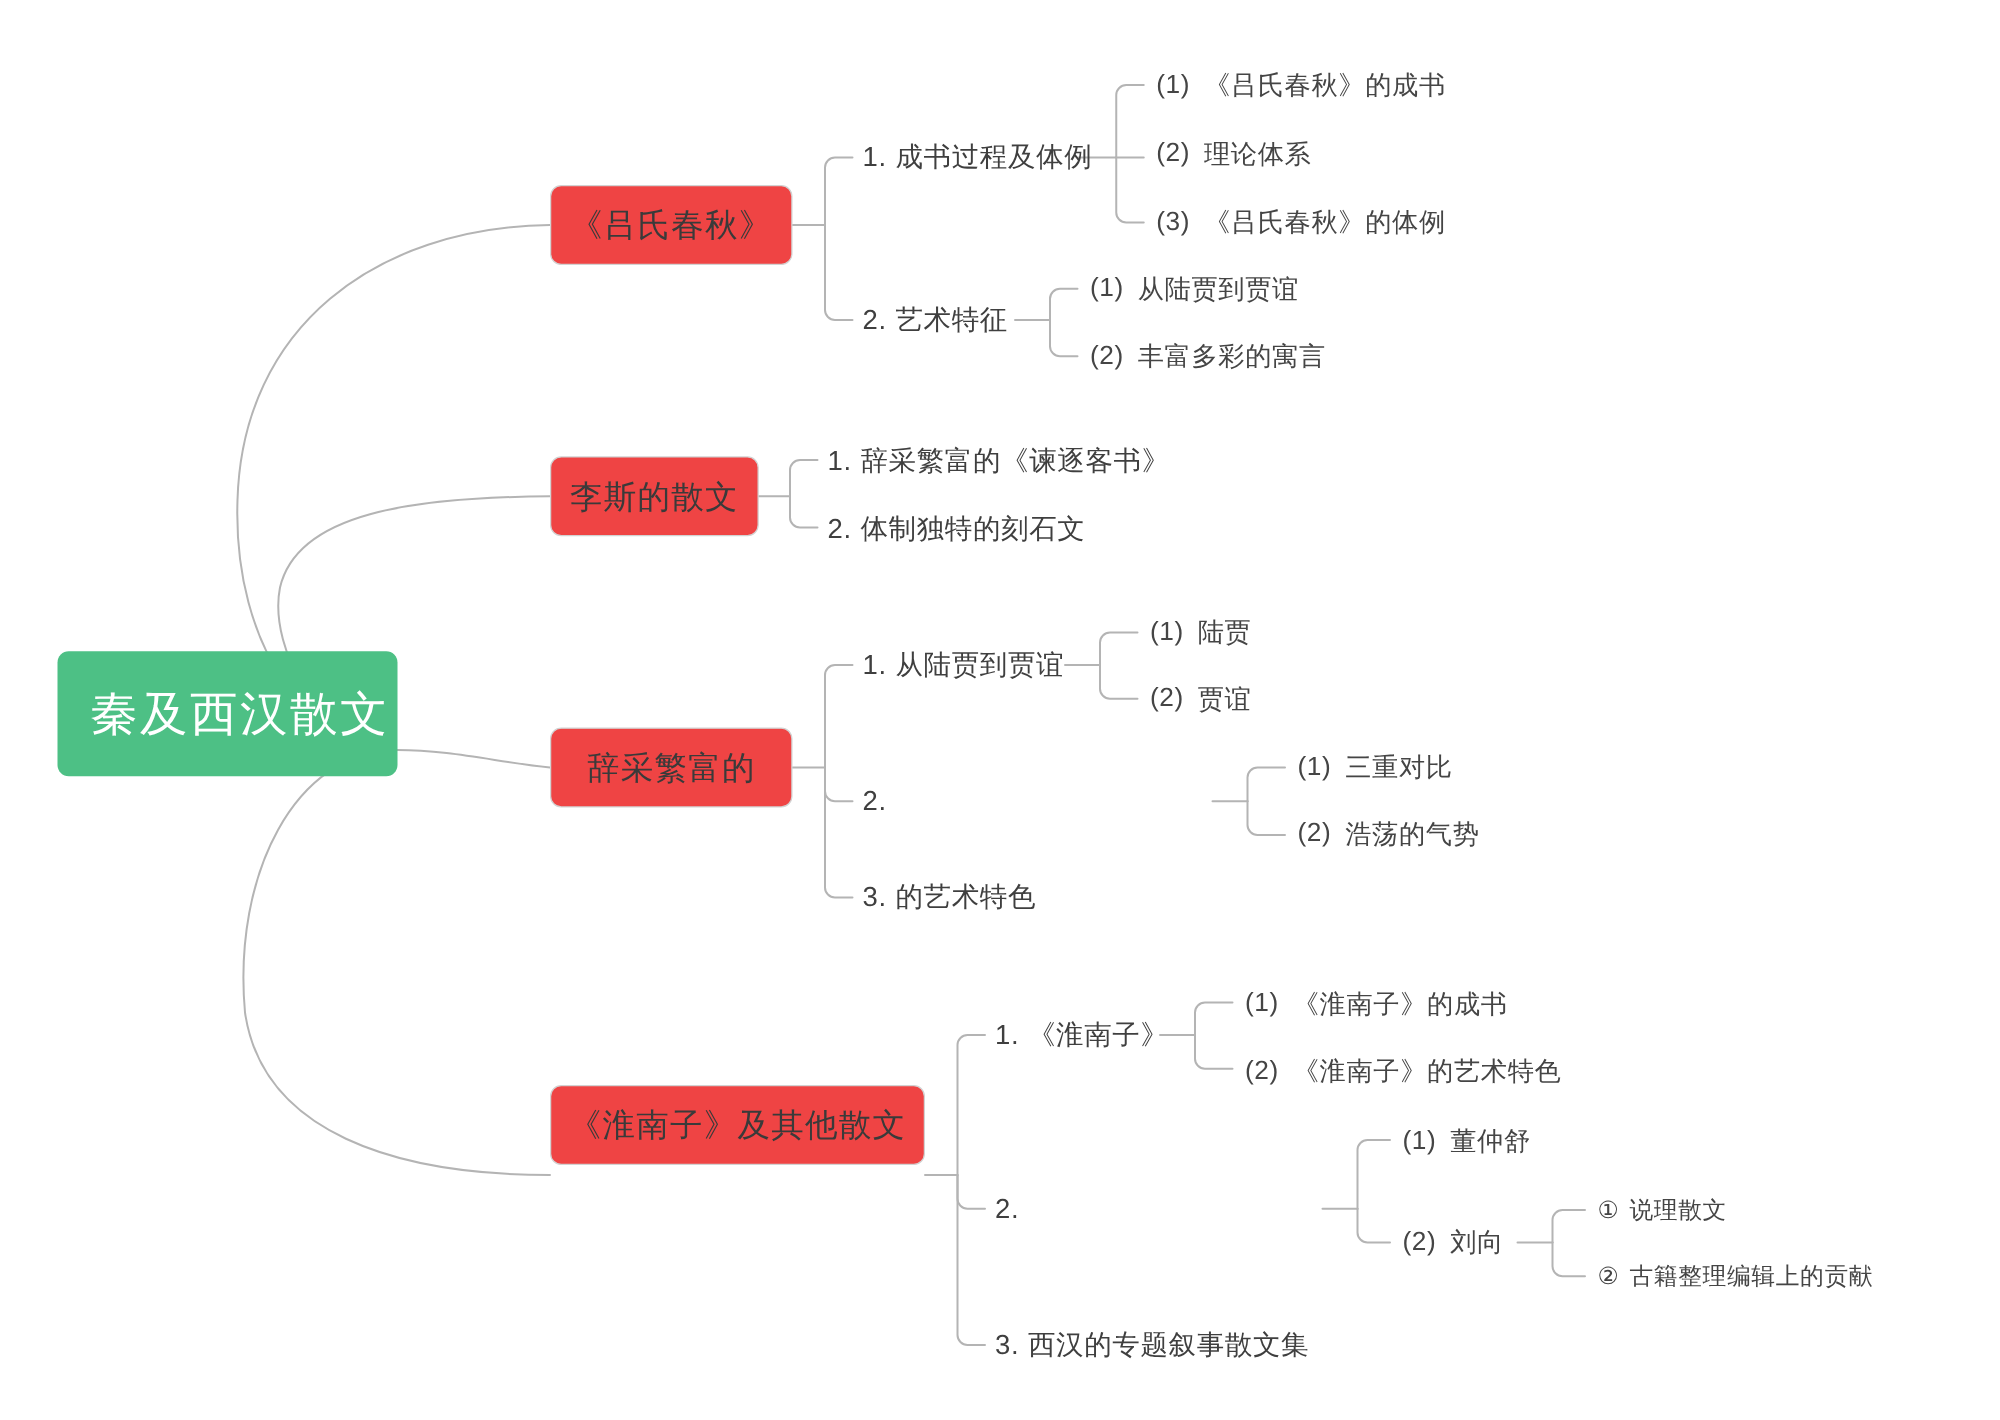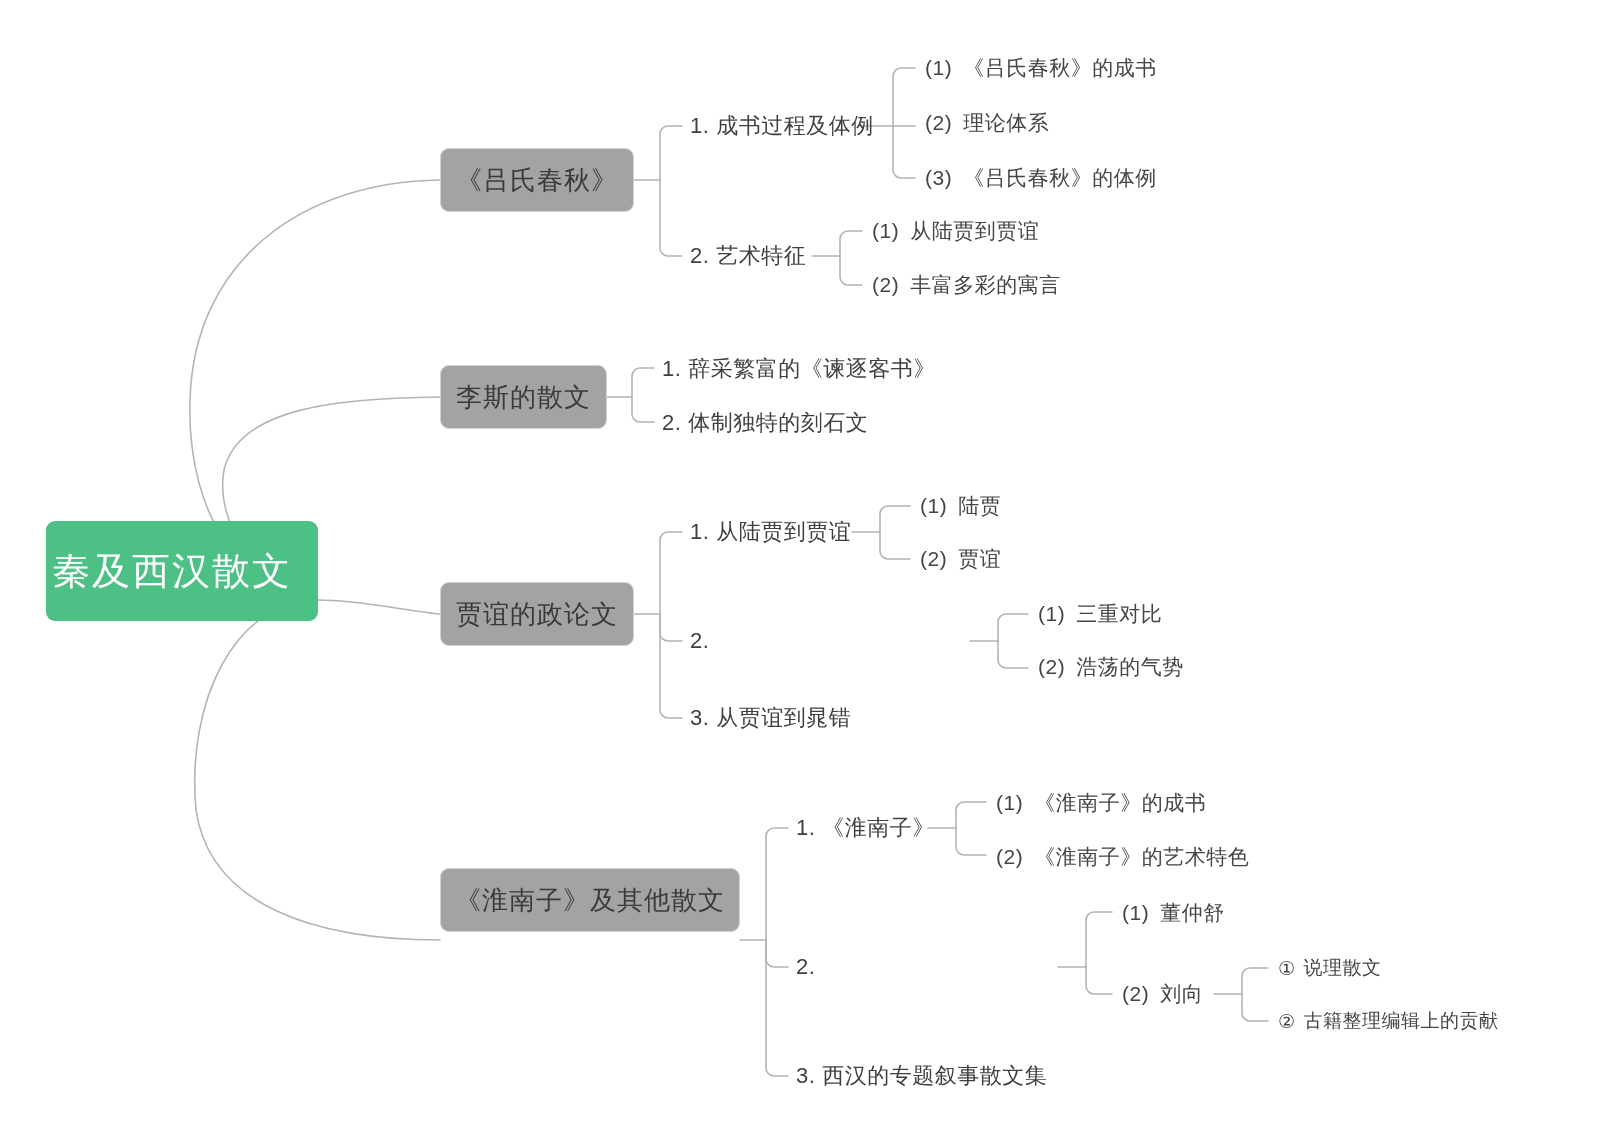--- a/index.html
+++ b/index.html
@@ -37,26 +37,26 @@
 
   
   .node.root {
     background: #4dc085;
     border-radius: 9px;
     color: #ffffff;
     font-size: 38px;
     font-weight: 400;
     letter-spacing: 2px;
     padding: 0 26px;
-    justify-content: flex-end;
+    justify-content: flex-start;
   }
 
   
   .node.lvl2 {
-    background: #a3a3a3;
+    background: #ef4444;
     border: 1px solid #d2d2d2;
     border-radius: 9px;
     color: #3a3a3a;
     font-size: 26px;
     letter-spacing: 1px;
     padding: 0 20px;
     justify-content: center;
   }
 
   
@@ -197,21 +197,21 @@
   <div class="node lvl3" style="left:662px; top:351px; height:36px;">
     <span class="marker">1.</span>
     <span>辞采繁富的《谏逐客书》</span>
   </div>
   <div class="node lvl3" style="left:662px; top:405px; height:36px;">
     <span class="marker">2.</span>
     <span>体制独特的刻石文</span>
   </div>
 
   <div class="node lvl2" style="left:440px; top:582px; width:194px; height:64px;">
-    <span>贾谊的政论文</span>
+    <span>辞采繁富的</span>
   </div>
 
   <div class="node lvl3" style="left:690px; top:514px; height:36px;">
     <span class="marker">1.</span>
     <span>从陆贾到贾谊</span>
   </div>
 
   <div class="node lvl4" style="left:920px; top:490px; height:32px;">
     <span class="marker">(1)</span>
     <span>陆贾</span>
@@ -229,21 +229,21 @@
     <span class="marker">(1)</span>
     <span>三重对比</span>
   </div>
   <div class="node lvl4" style="left:1038px; top:651px; height:32px;">
     <span class="marker">(2)</span>
     <span>浩荡的气势</span>
   </div>
 
   <div class="node lvl3" style="left:690px; top:700px; height:36px;">
     <span class="marker">3.</span>
-    <span>从贾谊到晁错</span>
+    <span>的艺术特色</span>
   </div>
 
   <div class="node lvl2" style="left:440px; top:868px; width:300px; height:64px;">
     <span>《淮南子》及其他散文</span>
   </div>
 
   <div class="node lvl3" style="left:796px; top:810px; height:36px;">
     <span class="marker">1.</span>
     <span>《淮南子》</span>
   </div>

